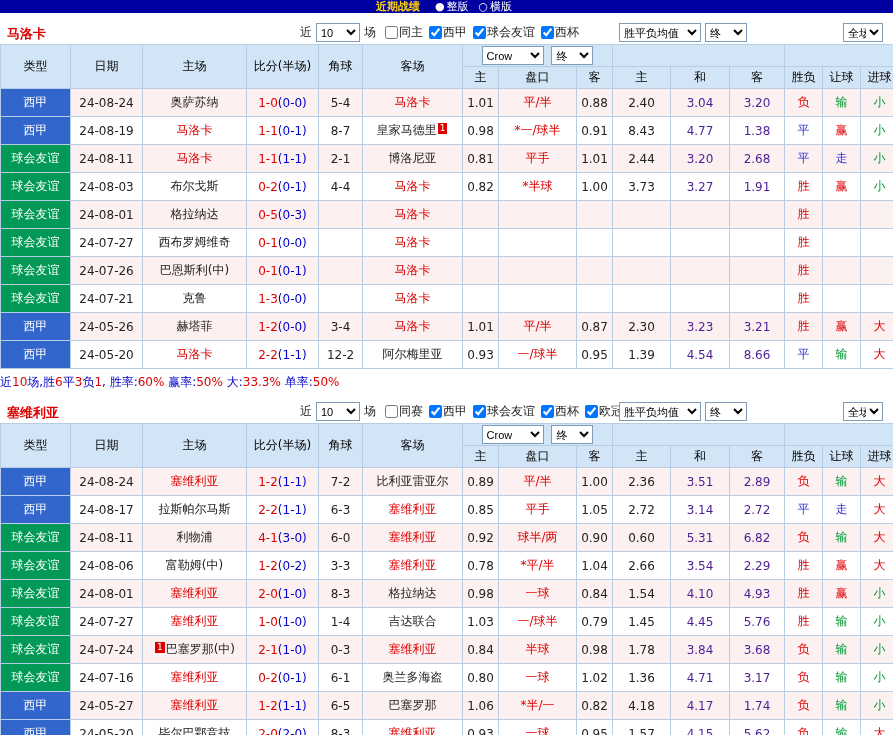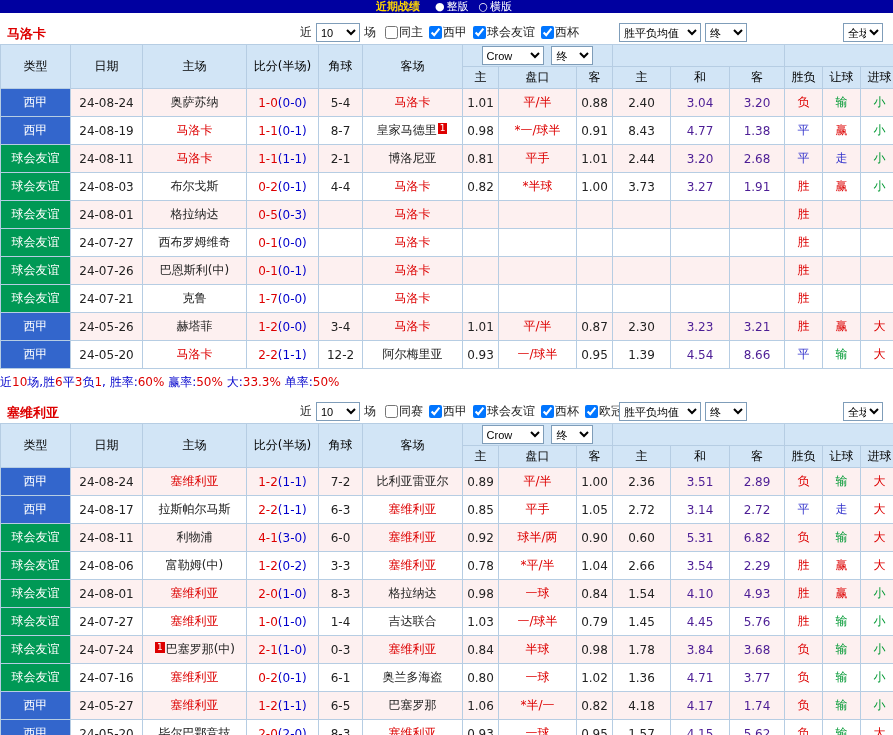--- a/index.html
+++ b/index.html
@@ -257,21 +257,21 @@
             <td class="c-blue"></td>
             <td class="c-blue"></td>
             <td class="c-red">胜</td>
             <td></td>
             <td></td>
           </tr>
           <tr>
             <td class="type t-friendly">球会友谊</td>
             <td>24-07-21</td>
             <td><span>克鲁</span></td>
-            <td><span class="c-red">1-7</span><span class="c-dblue">(0-0)</span></td>
+            <td><span class="c-red">1-3</span><span class="c-dblue">(0-0)</span></td>
             <td></td>
             <td><span class="c-red">马洛卡</span></td>
             <td></td>
             <td class="c-red"></td>
             <td></td>
             <td></td>
             <td class="c-blue"></td>
             <td class="c-blue"></td>
             <td class="c-red">胜</td>
             <td></td>
@@ -528,21 +528,21 @@
             <td>24-07-16</td>
             <td><span class="c-red">塞维利亚</span></td>
             <td><span class="c-red">0-2</span><span class="c-dblue">(0-1)</span></td>
             <td>6-1</td>
             <td><span>奥兰多海盗</span></td>
             <td>0.80</td>
             <td class="c-red">一球</td>
             <td>1.02</td>
             <td>1.36</td>
             <td class="c-blue">4.71</td>
-            <td class="c-blue">3.77</td>
+            <td class="c-blue">3.17</td>
             <td class="c-red">负</td>
             <td class="c-green">输</td>
             <td class="c-green">小</td>
           </tr>
           <tr class="alt">
             <td class="type t-league">西甲</td>
             <td>24-05-27</td>
             <td><span class="c-red">塞维利亚</span></td>
             <td><span class="c-red">1-2</span><span class="c-dblue">(1-1)</span></td>
             <td>6-5</td>

